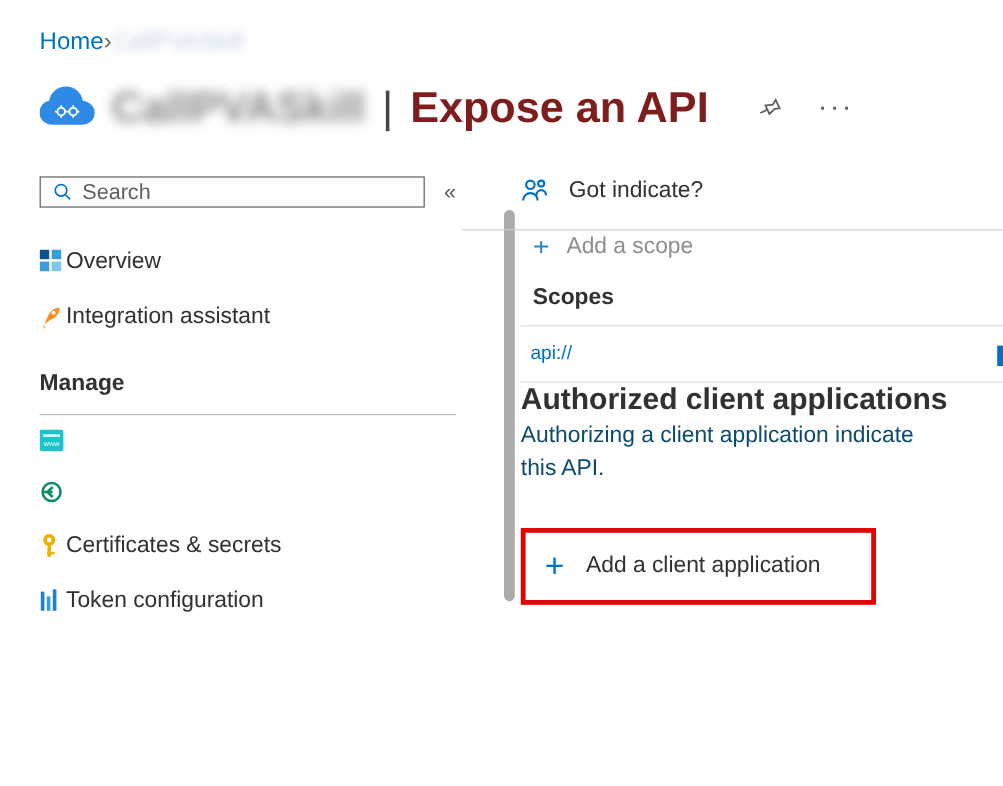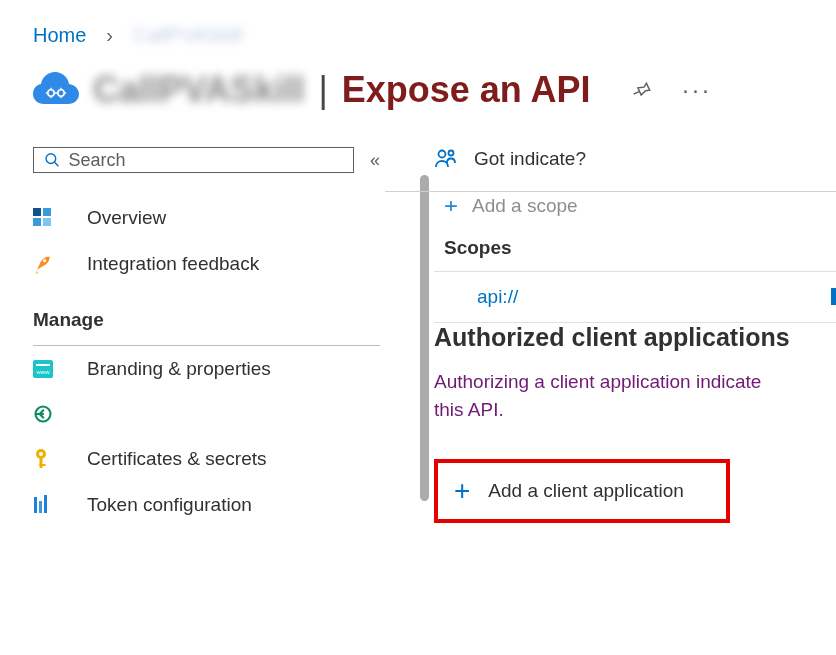--- a/index.html
+++ b/index.html
@@ -11,21 +11,21 @@
       width: 836px;
       height: 655px;
       overflow: hidden;
       position: relative;
     }
     .breadcrumb {
       padding: 24px 0 0 33px;
       font-size: 20px;
       display: flex;
       align-items: center;
-      gap: 20px;
+      gap: 0;
     }
     .breadcrumb a { color: #0072c6; text-decoration: none; cursor: pointer; }
     .breadcrumb .sep { color: #605e5c; }
     .blurred {
       color: #bfcfe6;
       filter: blur(4px);
       user-select: none;
     }
     .titlebar {
       display: flex;
@@ -86,21 +86,21 @@
       font-size: 18px; color: #605e5c;
       width: 100%;
       font-family: inherit;
     }
     .search-box input::placeholder { color: #605e5c; }
     .collapse-btn {
       cursor: pointer; color: #605e5c; font-size: 18px;
       width: 24px; text-align: center;
     }
     .nav-item {
-      display: flex; align-items: center; gap: 32px;
+      display: flex; align-items: center; gap: 0;
       padding: 12px 0;
       cursor: pointer;
       font-size: 19px;
     }
     .nav-item .icon { width: 22px; display: inline-flex; }
     .section-header {
       font-size: 19px; font-weight: 600; color: #323130;
       padding: 22px 0 14px 0;
     }
     .divider {
@@ -157,35 +157,35 @@
     .scopes-row-wrap {
       border-top: 1px solid #e0e0e0;
       margin-top: 12px;
     }
     .scope-row {
       border-bottom: 1px solid #e0e0e0;
       padding: 14px 0 14px 8px;
       position: relative;
     }
     .scope-link {
-      color: #0072c6; font-size: 19px; cursor: pointer; margin-left: 35px;
+      color: #0072c6; font-size: 16px; cursor: pointer;
     }
     .blue-dot {
       position: absolute;
       right: 0; top: 16px;
       width: 5px; height: 17px;
       background: #0072c6;
     }
     .authorized-head {
       font-size: 25px; font-weight: 600;
       color: #323130;
     }
     .authorized-desc {
-      font-size: 19px; color: #701a75;
-      margin-top: 16px; line-height: 1.45;
+      font-size: 19px; color: #0c4a6e;
+      margin-top: 1px; line-height: 1.45;
     }
     .add-client-box {
       margin-top: 36px;
       width: 296px;
       border: 4px solid #e60000;
       padding: 14px 16px;
       display: flex; align-items: center; gap: 18px;
       cursor: pointer;
     }
     .plus-icon { color: #0072c6; font-size: 28px; line-height: 1; font-weight: 300; }
@@ -250,35 +250,34 @@
 
 
     <div class="nav-item">
       <span class="icon">
         <svg width="20" height="20" viewBox="0 0 24 24">
           <path d="M5 19l3-7c2-5 6-9 12-9 0 6-4 10-9 12l-6 4z" fill="#ff8c1a"></path>
           <circle cx="14" cy="8" r="2" fill="#fff"></circle>
           <path d="M4 20l-1 4 4-1z" fill="#ffcc66"></path>
         </svg>
       </span>
-      <span>Integration feedback</span>
+      <span>Integration assistant</span>
     </div>
 
     <div class="section-header">Manage</div>
     <hr class="divider">
 
     <div class="nav-item">
       <span class="icon">
         <svg width="20" height="18" viewBox="0 0 20 18">
           <rect x="0" y="0" width="20" height="18" rx="2" fill="#19c5c9"></rect>
           <rect x="3" y="4" width="14" height="2" fill="#fff"></rect>
           <text x="10" y="14" font-size="6" text-anchor="middle" fill="#fff" font-family="sans-serif">www</text>
         </svg>
       </span>
-      <span>Branding &amp; properties</span>
     </div>
 
     <div class="nav-item">
       <span class="icon">
         <svg width="20" height="20" viewBox="0 0 24 24">
           <circle cx="12" cy="12" r="9" fill="none" stroke="#0c8d64" stroke-width="2.5"></circle>
           <path d="M8 12l5-5M8 12l5 5" stroke="#0c8d64" stroke-width="2.5" fill="none"></path>
           <path d="M3 12h10" stroke="#0c8d64" stroke-width="2.5"></path>
         </svg>
       </span>

